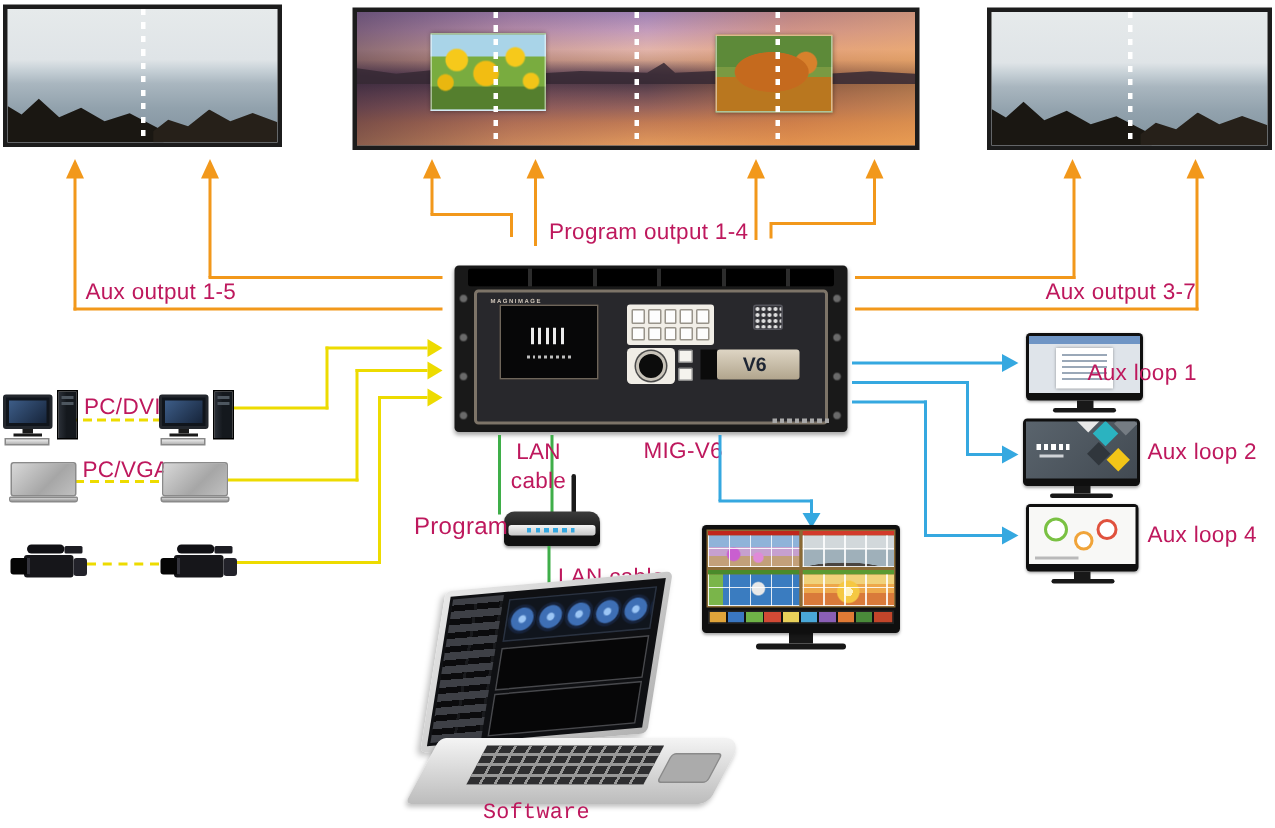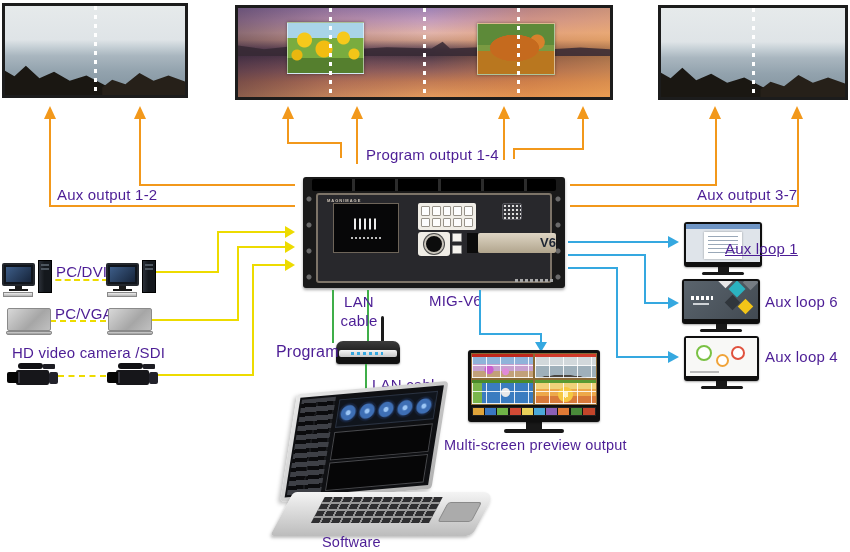--- a/index.html
+++ b/index.html
@@ -1,18 +1,18 @@
 <!DOCTYPE html>
 <html><head>
 <meta charset="utf-8">
 <style>
   html,body{margin:0;padding:0;background:#fff;}
   #stage{position:relative;width:850px;height:552px;background:#fff;overflow:hidden;
          font-family:"Liberation Sans",sans-serif;}
-  .lbl{position:absolute;color:#4c1d95;font-size:15px;white-space:nowrap;letter-spacing:.2px;}
+  .lbl{position:absolute;color:#be185d;font-size:15px;white-space:nowrap;letter-spacing:.2px;}
   .lbl.big{font-size:16px;}
   .lbl.wrap{white-space:normal;text-align:center;line-height:1.25;}
   .ln{position:absolute;}
   .or{background:#F2981B;} .yl{background:#EDDB00;} .gr{background:#3FAE49;} .bl{background:#35A8E0;}
   .dash{position:absolute;height:0;border-top:2px dashed #EDDB00;}
   .head{position:absolute;width:0;height:0;}
   .head.up-or{border-left:6px solid transparent;border-right:6px solid transparent;border-bottom:13px solid #F2981B;}
   .head.right-yl{border-top:6px solid transparent;border-bottom:6px solid transparent;border-left:10px solid #EDDB00;}
   .head.right-bl{border-top:6px solid transparent;border-bottom:6px solid transparent;border-left:11px solid #35A8E0;}
   .head.down-bl{border-left:6px solid transparent;border-right:6px solid transparent;border-top:10px solid #35A8E0;}
@@ -62,22 +62,22 @@
   .keypad{position:absolute;left:115px;top:26px;width:58px;height:27px;background:#f1eee7;border-radius:2px;
      display:grid;grid-template-columns:repeat(5,1fr);gap:2px;padding:3px;box-sizing:border-box;}
   .key{background:#fdfdfd;border:1px solid #98938a;border-radius:1px;}
   .knobpanel{position:absolute;left:115px;top:55px;width:32px;height:24px;background:#f0ede6;border-radius:3px;}
   .knob{position:absolute;left:50%;top:50%;transform:translate(-50%,-50%);width:16px;height:16px;border-radius:50%;
      background:#0c0c0c;border:2px solid #c9c4ba;box-shadow:0 0 0 1px #4a4a4a;}
   .sbtn{position:absolute;width:10px;height:9px;background:#f5f3ee;border:1px solid #8a8a8a;border-radius:1px;box-sizing:border-box;}
   .gridlogo{position:absolute;left:199px;top:26px;width:20px;height:17px;background-color:#333338;border:1px solid #55555c;border-radius:2px;
      background-image:radial-gradient(circle at 2px 2px,#e0e0e0 0 1px,transparent 1.6px);background-size:4px 4px;box-sizing:border-box;}
   .v6slot{position:absolute;left:164px;top:56px;width:11px;height:20px;background:#0b0b0b;}
-  .v6plate{position:absolute;left:175px;top:56px;width:78px;height:20px;background:linear-gradient(180deg,#ded5c4,#b1a58d);
-     border-radius:2px;color:#1d2533;font-weight:bold;font-size:13px;line-height:20px;text-align:right;padding-right:0;box-sizing:border-box;}
+  .v6plate{position:absolute;left:175px;top:56px;width:55px;height:20px;background:linear-gradient(180deg,#ded5c4,#b1a58d);
+     border-radius:2px;color:#1d2533;font-weight:bold;font-size:13px;line-height:20px;text-align:right;padding-right:22px;box-sizing:border-box;}
   .dev-smalltext{position:absolute;right:12px;bottom:6px;width:38px;height:3px;
      background:repeating-linear-gradient(90deg,#a8a8a8 0 3px,transparent 3px 5px);}
 
   
   .pc{position:absolute;width:54px;height:38px;}
   .pc-mon{position:absolute;left:0;top:3px;width:33px;height:23px;background:#10151c;border:2px solid #23272d;border-radius:2px;box-sizing:border-box;}
   .pc-scr{position:absolute;inset:2px;background:linear-gradient(135deg,#3d5d88,#16243a);}
   .pc-neck{position:absolute;left:13px;top:26px;width:7px;height:3px;background:#1a1a1a;}
   .pc-base{position:absolute;left:7px;top:29px;width:19px;height:2px;background:#1a1a1a;}
   .pc-kb{position:absolute;left:1px;top:32px;width:30px;height:5px;background:linear-gradient(#ececec,#b5b5b5);border:1px solid #888;box-sizing:border-box;}
@@ -155,21 +155,21 @@
     <div class="rock b"></div>
     <div class="dotline" style="left:91px;"></div>
   </div>
 
   <div class="head up-or" style="left:44px;top:106px;"></div>
   <div class="ln or" style="left:49px;top:118px;width:2px;height:89px;"></div>
   <div class="ln or" style="left:49px;top:205px;width:246px;height:2px;"></div>
   <div class="head up-or" style="left:134px;top:106px;"></div>
   <div class="ln or" style="left:139px;top:118px;width:2px;height:67px;"></div>
   <div class="ln or" style="left:139px;top:184px;width:156px;height:2px;"></div>
-  <div class="lbl" style="left:57px;top:186px;">Aux output 1-2</div>
+  <div class="lbl" style="left:57px;top:186px;">Aux output 1-5</div>
 
   <div class="head up-or" style="left:282px;top:106px;"></div>
   <div class="ln or" style="left:287px;top:118px;width:2px;height:25px;"></div>
   <div class="ln or" style="left:287px;top:142px;width:55px;height:2px;"></div>
   <div class="ln or" style="left:340px;top:142px;width:2px;height:16px;"></div>
   <div class="head up-or" style="left:351px;top:106px;"></div>
   <div class="ln or" style="left:356px;top:118px;width:2px;height:46px;"></div>
   <div class="lbl" style="left:366px;top:146px;">Program output 1-4</div>
   <div class="head up-or" style="left:498px;top:106px;"></div>
   <div class="ln or" style="left:503px;top:118px;width:2px;height:42px;"></div>
@@ -262,21 +262,20 @@
   <div class="vga" style="left:6px;top:308px;">
     <div class="vga-scr"></div>
     <div class="vga-base"></div>
   </div>
   <div class="lbl" style="left:55px;top:305px;">PC/VGA</div>
   <div class="vga" style="left:107px;top:308px;">
     <div class="vga-scr"></div>
     <div class="vga-base"></div>
   </div>
 
-  <div class="lbl" style="left:12px;top:344px;">HD video camera /SDI</div>
   <div class="cam" style="left:6px;top:360px;">
     <div class="cam-handle"></div>
     <div class="cam-vf"></div>
     <div class="cam-body"></div>
     <div class="cam-lens"></div>
     <div class="cam-grip"></div>
   </div>
   <div class="cam" style="left:106px;top:360px;">
     <div class="cam-handle"></div>
     <div class="cam-vf"></div>
@@ -305,21 +304,21 @@
         <div style="position:absolute;left:40px;top:5px;right:5px;height:26px;background-color:#10151d;border:1px solid #2a3240;background-image:radial-gradient(circle at 10px 13px,#9cc6f5 0 2px,#3e6fb5 3px 7px,#16223a 8px 9px,transparent 10px);background-size:19px 26px;background-repeat:repeat-x;"></div>
         <div style="position:absolute;left:40px;top:37px;right:5px;height:26px;border:1px solid #47484c;background:#060607;"></div>
         <div style="position:absolute;left:40px;top:67px;right:5px;height:26px;border:1px solid #47484c;background:#060607;"></div>
       </div>
     </div>
     <div style="position:absolute;left:4px;top:94px;width:202px;height:44px;background:linear-gradient(180deg,#f4f4f4,#bcbcbc);border-radius:4px 12px 6px 4px;transform:skewX(-28deg);transform-origin:bottom left;box-shadow:0 2px 3px rgba(0,0,0,.25);">
       <div style="position:absolute;left:34px;top:5px;width:118px;height:26px;background-color:#2e2e30;background-image:repeating-linear-gradient(90deg,transparent 0 8px,#979797 8px 10px),repeating-linear-gradient(0deg,transparent 0 5px,#979797 5px 7px);"></div>
       <div style="position:absolute;left:160px;top:10px;width:34px;height:20px;background:#ababab;border:1px solid #8a8a8a;border-radius:3px;box-sizing:border-box;"></div>
     </div>
   </div>
-  <div class="lbl" style="left:322px;top:534px;font-size:14.5px;">Software</div>
+  <div class="lbl" style="left:322px;top:534px;font-size:14.5px;font-family:Liberation Mono, monospace;">Software</div>
 
   <div class="ln bl" style="left:568px;top:241px;width:100px;height:2px;"></div>
   <div class="head right-bl" style="left:668px;top:236px;"></div>
   <div class="ln bl" style="left:568px;top:254px;width:78px;height:2px;"></div>
   <div class="ln bl" style="left:644px;top:254px;width:2px;height:50px;"></div>
   <div class="ln bl" style="left:644px;top:302px;width:26px;height:2px;"></div>
   <div class="head right-bl" style="left:668px;top:297px;"></div>
   <div class="ln bl" style="left:568px;top:267px;width:50px;height:2px;"></div>
   <div class="ln bl" style="left:616px;top:267px;width:2px;height:91px;"></div>
   <div class="ln bl" style="left:616px;top:356px;width:54px;height:2px;"></div>
@@ -333,38 +332,38 @@
     <div class="tv-frame">
         <div class="tv-screen scr-doc" style="height:38px;">
       <div class="doc-page">
             <div class="doc-lines"></div>
           </div>
     </div>
       </div>
     <div class="stand-neck"></div>
     <div class="stand-base"></div>
   </div>
-  <div class="lbl" style="left:725px;top:240px;text-decoration:underline;">Aux loop 1</div>
+  <div class="lbl" style="left:725px;top:240px;">Aux loop 1</div>
 
   <div class="tv" style="left:682px;top:279px;width:78px;">
     <div class="tv-frame">
         <div class="tv-screen scr-slide2" style="height:38px;">
       <div class="dm" style="left:48%;top:-6px;width:11px;height:11px;background:#e8e8e8;"></div>
       <div class="dm" style="left:64%;top:2px;width:12px;height:12px;background:#2bb3c0;"></div>
       <div class="dm" style="left:82%;top:-4px;width:11px;height:11px;background:#757c83;"></div>
       <div class="dm" style="left:58%;top:16px;width:11px;height:11px;background:#30363c;"></div>
       <div class="dm" style="left:76%;top:20px;width:11px;height:11px;background:#f2c518;"></div>
       <div class="s2-logo"></div>
       <div class="s2-sub"></div>
     </div>
       </div>
     <div class="stand-neck"></div>
     <div class="stand-base"></div>
   </div>
-  <div class="lbl" style="left:765px;top:293px;">Aux loop 6</div>
+  <div class="lbl" style="left:765px;top:293px;">Aux loop 2</div>
 
   <div class="tv" style="left:684px;top:336px;width:75px;">
     <div class="tv-frame">
         <div class="tv-screen scr-slide3" style="height:38px;">
       <div class="ring" style="left:14%;top:18%;width:16px;height:16px;border:2px solid #7ac143;box-sizing:border-box;"></div>
       <div class="ring" style="left:42%;top:42%;width:13px;height:13px;border:2px solid #f0a43a;box-sizing:border-box;"></div>
       <div class="ring" style="left:64%;top:22%;width:14px;height:14px;border:2px solid #e0523e;box-sizing:border-box;"></div>
       <div class="s3-line"></div>
     </div>
       </div>
@@ -395,15 +394,14 @@
           <div class="bar" style="background:#5a9a32;"></div>
           <div class="img" style="background:radial-gradient(circle at 50% 55%,#fff3c0 0 3px,#f5c842 3px 7px,transparent 8px),linear-gradient(180deg,#f0d27a 0 30%,#eda84a 30% 60%,#d97a3a 60% 100%);"></div>
           <div class="grid"></div>
         </div>
       </div>
       <div class="pv-strip"></div>
     </div>
     <div class="stand-neck" style="width:16px;height:7px;"></div>
     <div class="stand-base" style="width:60px;height:4px;"></div>
   </div>
-  <div class="lbl" style="left:444px;top:437px;font-size:14.5px;">Multi-screen preview output</div>
 
 </div>
 
 </body></html>

